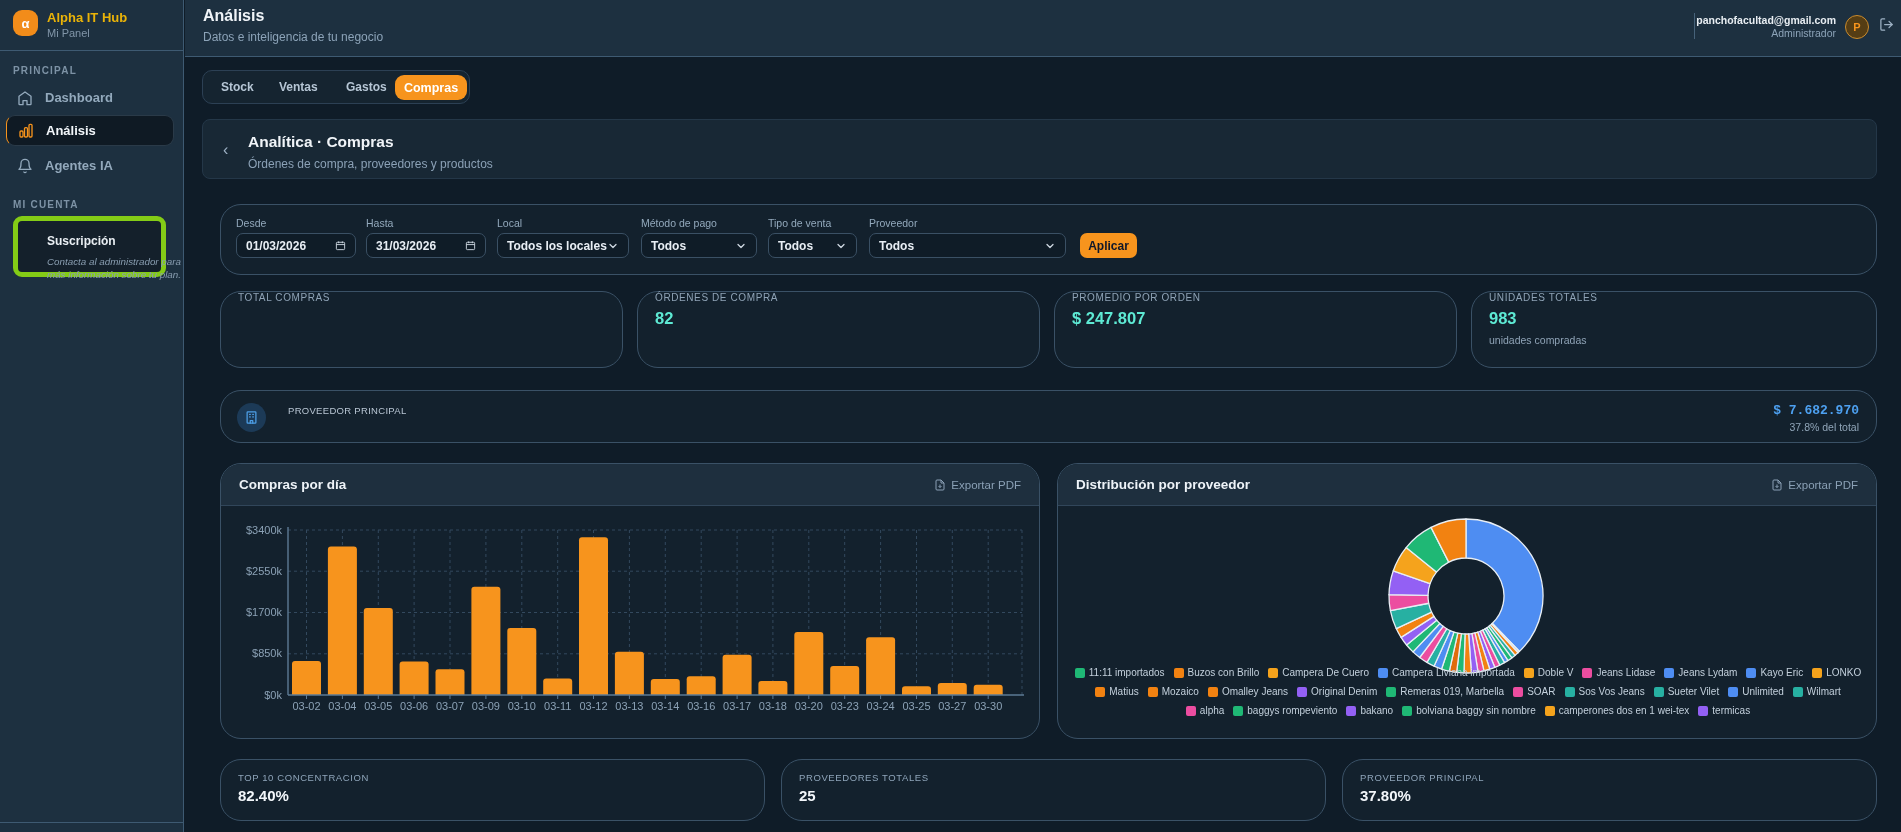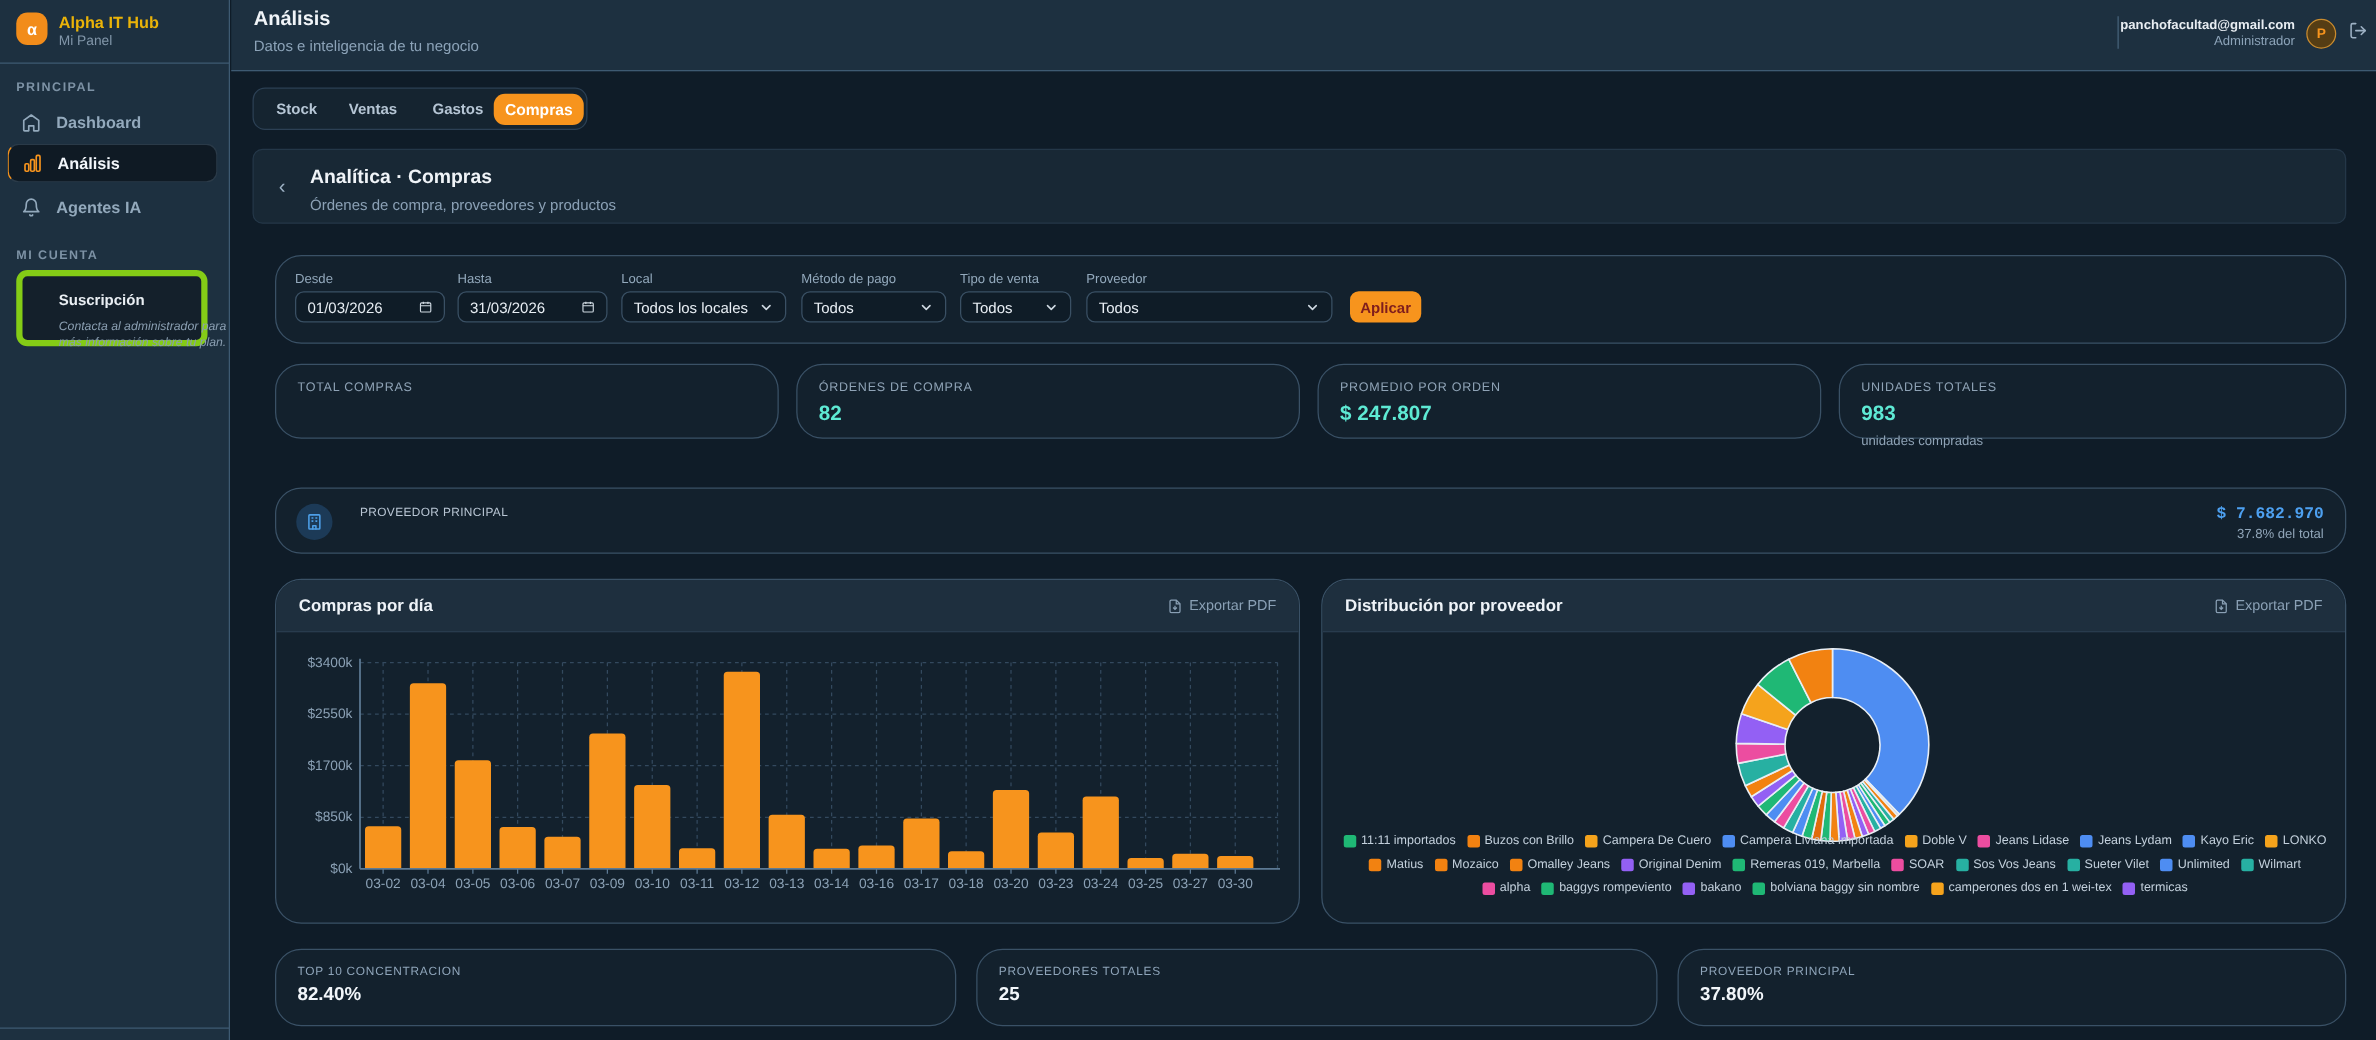--- a/index.html
+++ b/index.html
@@ -34,25 +34,25 @@
 .pill{position:absolute;left:192px;top:4px;width:72px;height:25px;background:#f7941d;color:#fff;border-radius:9px;font-size:12.5px;font-weight:bold;display:flex;align-items:center;justify-content:center}
 
 #banner{left:202px;top:119px;width:1675px;height:60px;background:#182835;border:1px solid #243748;border-radius:8px}
 #banner .back{position:absolute;left:20px;top:21px;color:#9db1c4;font-size:16px}
 #banner h2{position:absolute;left:45px;top:13px;font-size:15.5px;font-weight:bold;color:#f0f4f8}
 #banner p{position:absolute;left:45px;top:37px;font-size:12px;color:#8ba1b6}
 
 .card{background:#13212d;border:1px solid #3a5166;border-radius:21px}
 #filters{left:220px;top:204px;width:1657px;height:71px}
 .flabel{position:absolute;top:12px;font-size:10.5px;color:#93a9bc}
-.fctl{position:absolute;top:28px;height:25px;background:#0f1c27;border:1px solid #3a5064;border-radius:7px;color:#e8eef4;font-size:12px;font-weight:normal;display:flex;align-items:center;padding:0 9px}
+.fctl{position:absolute;top:28px;height:25px;background:#0f1c27;border:1px solid #3a5064;border-radius:7px;color:#e8eef4;font-size:12px;font-weight:bold;display:flex;align-items:center;padding:0 9px}
 .fctl .chev{margin-left:auto}
-#aplicar{position:absolute;left:859px;top:28px;width:57px;height:25px;background:#f7941d;border-radius:7px;color:#7f1d1d;font-size:12px;font-weight:bold;display:flex;align-items:center;justify-content:center}
-
-.stat{top:291px;width:403px;height:60px;padding:13px 17px}
+#aplicar{position:absolute;left:859px;top:28px;width:57px;height:25px;background:#f7941d;border-radius:7px;color:#0f172a;font-size:12px;font-weight:bold;display:flex;align-items:center;justify-content:center}
+
+.stat{top:291px;width:403px;height:77px;padding:0 17px}
 .slabel{font-size:10px;color:#8fa3b6;letter-spacing:.6px}
 .sval{font-size:16.5px;font-weight:bold;color:#5eead4;margin-top:6px}
 .ssub{font-size:10.5px;color:#8fa3b6;margin-top:6px}
 
 #prov{left:220px;top:390px;width:1657px;height:53px}
 #prov .circ{position:absolute;left:16px;top:12px;width:29px;height:29px;border-radius:50%;background:#1c3a57;display:flex;align-items:center;justify-content:center}
 #prov .lab{position:absolute;left:67px;top:14px;font-size:9.5px;color:#b9c6d4;letter-spacing:.3px}
 #prov .amt{position:absolute;right:17px;top:12px;font-family:"Liberation Mono",monospace;font-size:13px;font-weight:bold;color:#4da0f0}
 #prov .pct{position:absolute;right:17px;top:30px;font-size:10.5px;color:#90a5b8}
 

